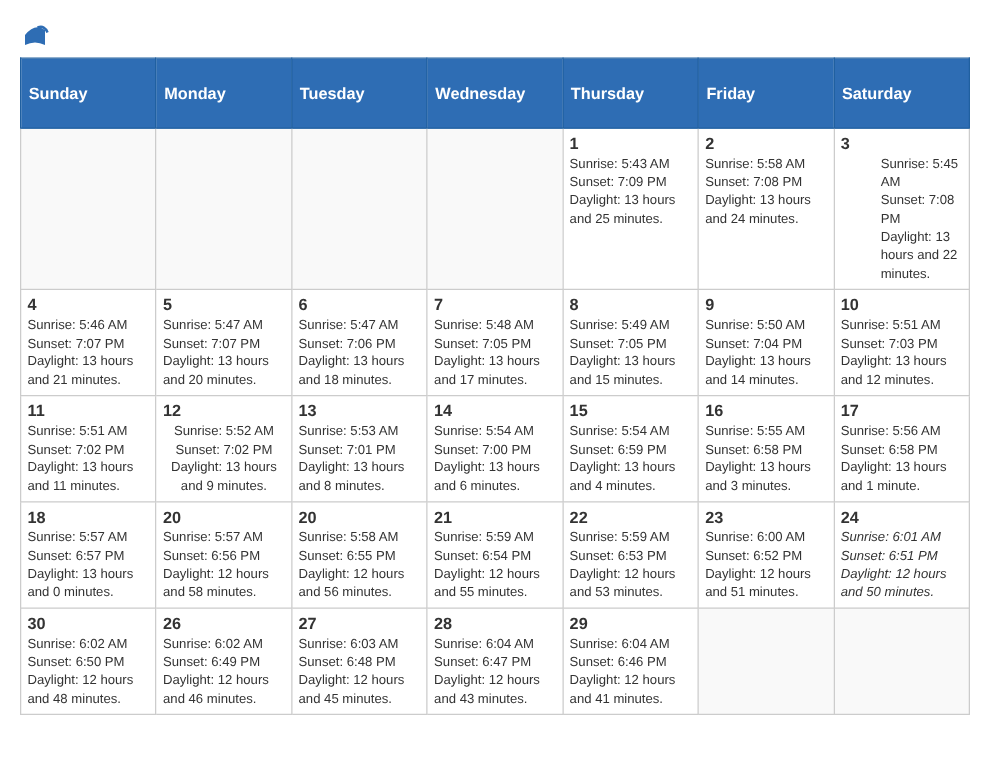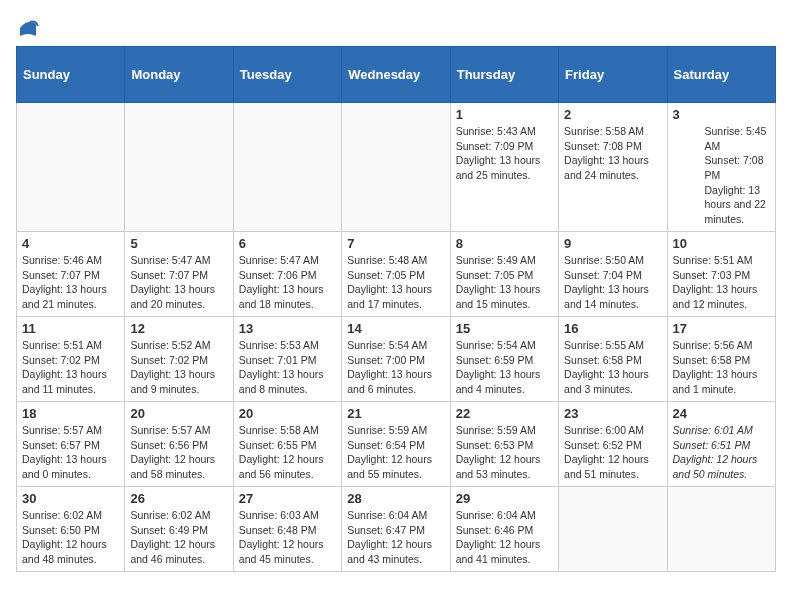--- a/index.html
+++ b/index.html
@@ -198,21 +198,21 @@
       </tr>
       <tr class="week-row">
         <td>
           <span class="day-number">11</span>
           <div class="day-info" style="white-space: pre-line;">Sunrise: 5:51 AM
 Sunset: 7:02 PM
 Daylight: 13 hours and 11 minutes.</div>
         </td>
         <td>
           <span class="day-number">12</span>
-          <div class="day-info" style="white-space: pre-line;">Sunrise: 5:52 AM
+          <div class="day-info" style="white-space: pre-line; text-align: center;">Sunrise: 5:52 AM
 Sunset: 7:02 PM
 Daylight: 13 hours and 9 minutes.</div>
         </td>
         <td>
           <span class="day-number">13</span>
           <div class="day-info" style="white-space: pre-line;">Sunrise: 5:53 AM
 Sunset: 7:01 PM
 Daylight: 13 hours and 8 minutes.</div>
         </td>
         <td>

